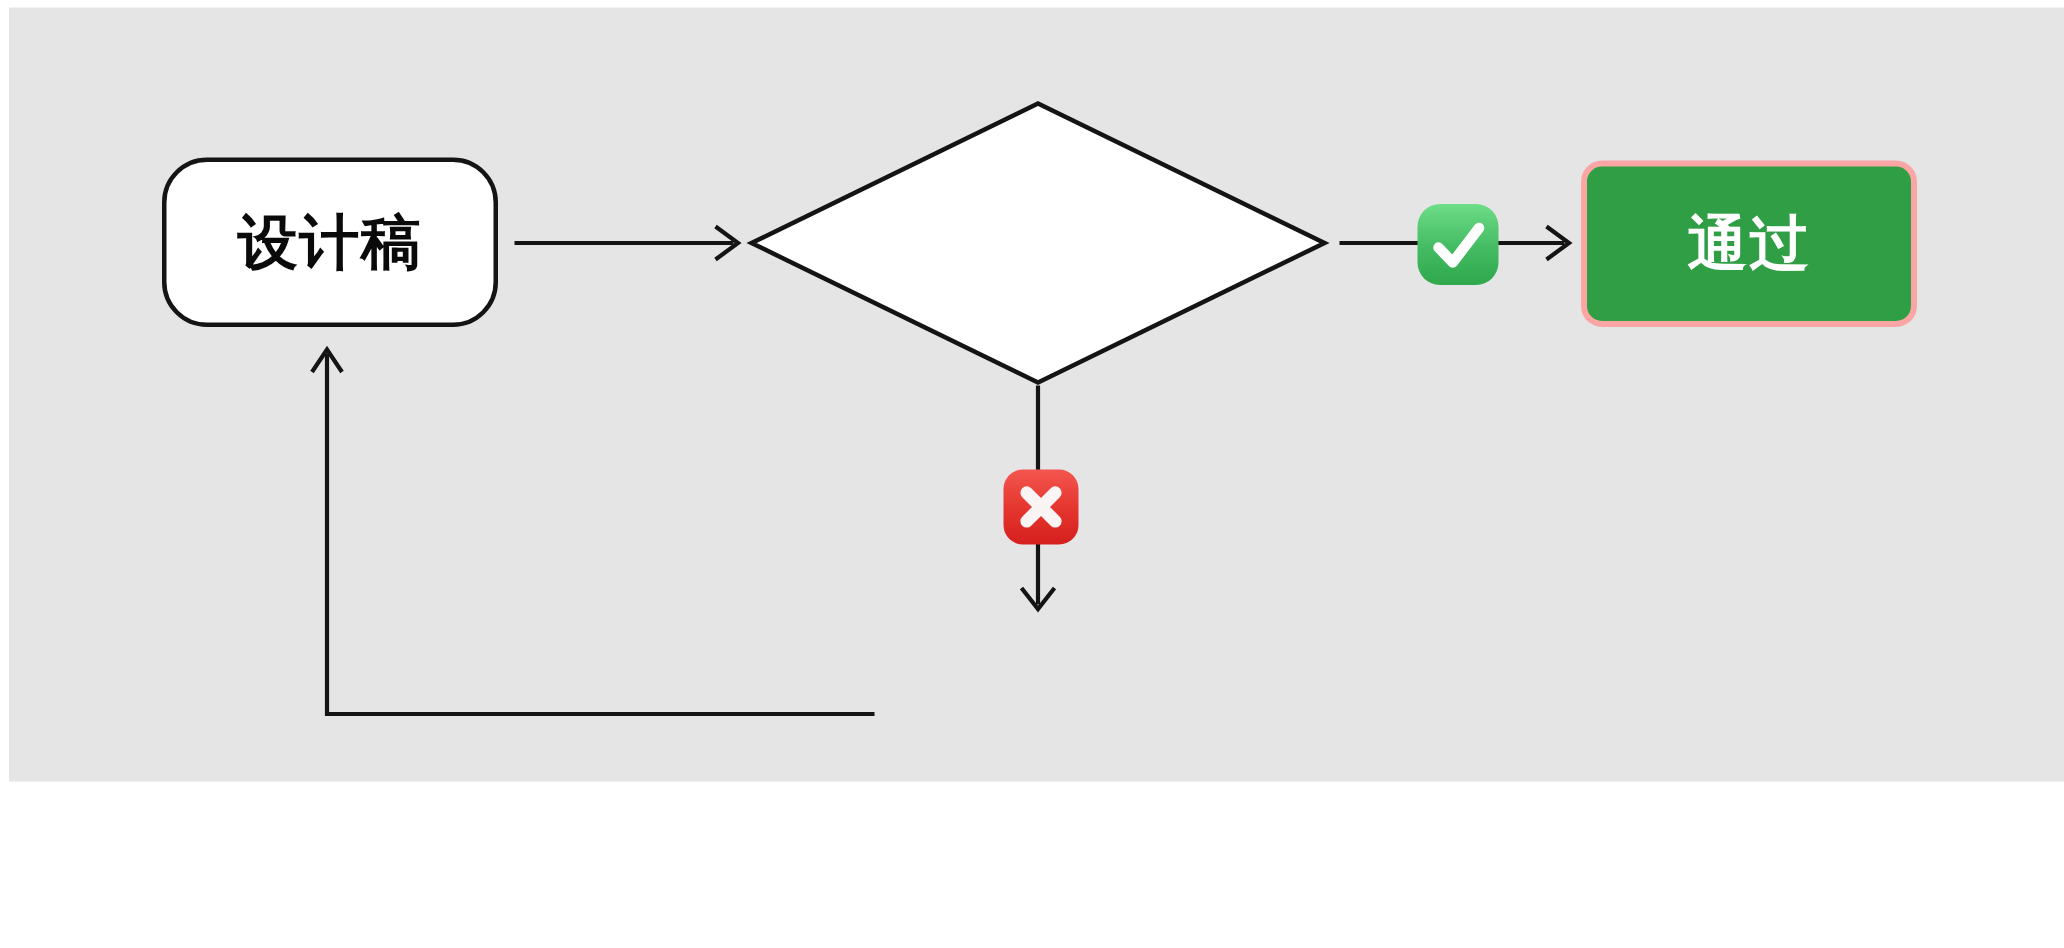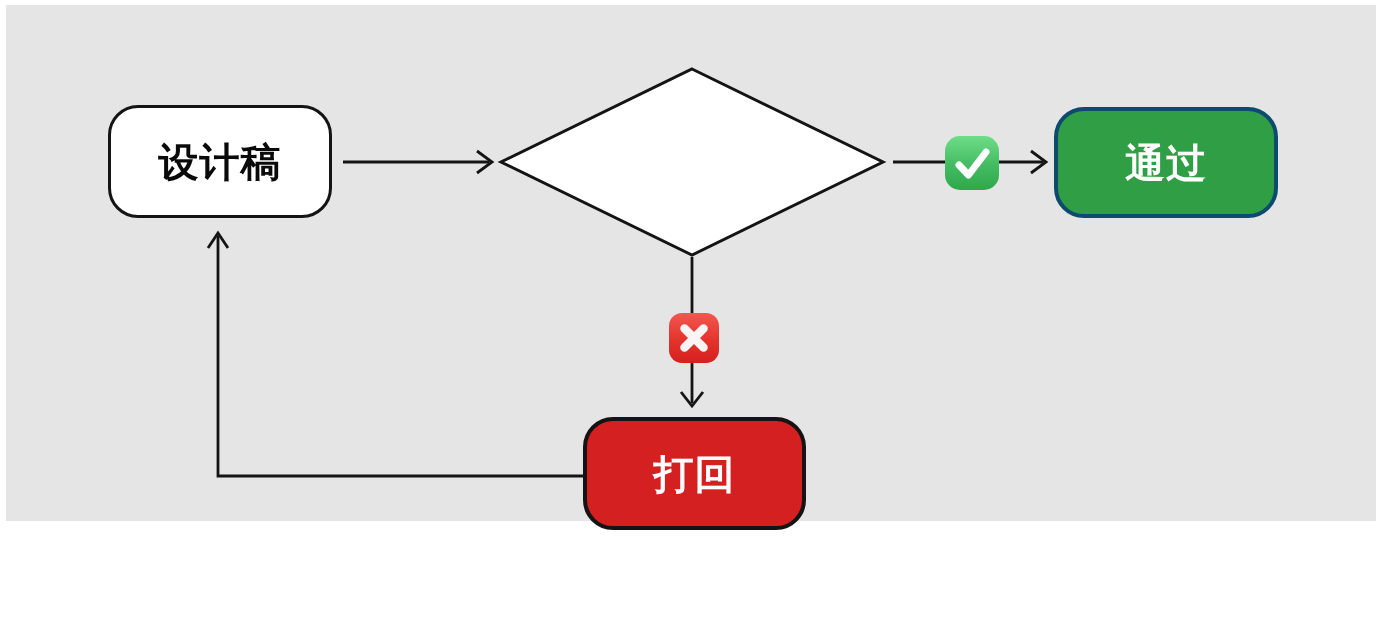--- a/index.html
+++ b/index.html
@@ -61,22 +61,22 @@
     height: 186px;
     color: #0a0a0a;
     pointer-events: none;
   }
   .node-pass {
     left: 1054px;
     top: 107px;
     width: 224px;
     height: 111px;
     background: #2f9e44;
-    border: 4px solid #0c4a6e;
-    border-radius: 30px;
+    border: 4px solid #fca5a5;
+    border-radius: 14px;
     color: #ffffff;
   }
   .node-reject {
     left: 583px;
     top: 417px;
     width: 223px;
     height: 113px;
     background: #d42020;
     border: 4px solid #141414;
     border-radius: 30px;
@@ -141,23 +141,20 @@
 
   <div class="node node-design">
     <span>设计稿</span>
   </div>
 
 
   <div class="node node-pass">
     <span>通过</span>
   </div>
 
-  <div class="node node-reject">
-    <span>打回</span>
-  </div>
 
   <div class="badge badge-check">
     <svg width="54" height="54" viewBox="0 0 54 54">
       <path d="M14 29 L23.5 39 L41 16" fill="none" stroke="#ffffff" stroke-width="7" stroke-linecap="round" stroke-linejoin="round"></path>
     </svg>
   </div>
 
   <div class="badge badge-cross">
     <svg width="50" height="50" viewBox="0 0 50 50">
       <path d="M15.5 15.5 L34.5 34.5 M34.5 15.5 L15.5 34.5" fill="none" stroke="#fbf4f4" stroke-width="8.5" stroke-linecap="round"></path>

